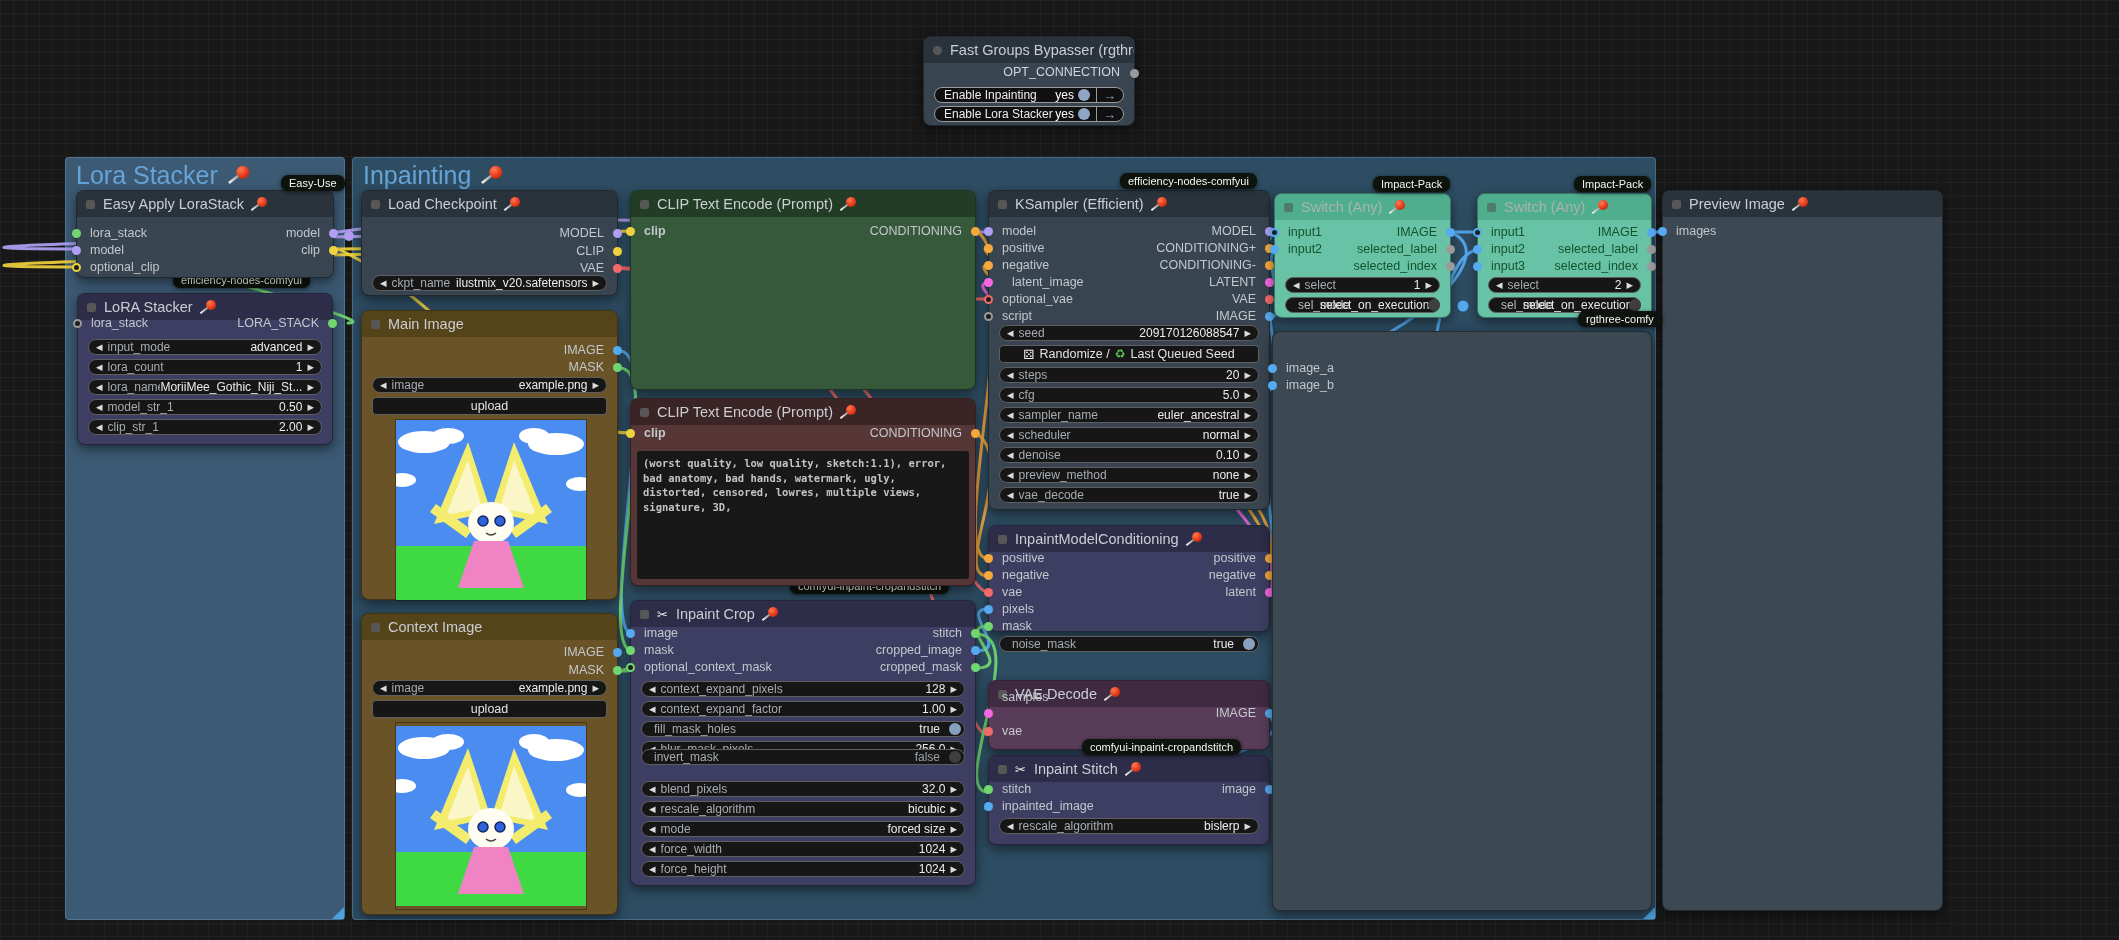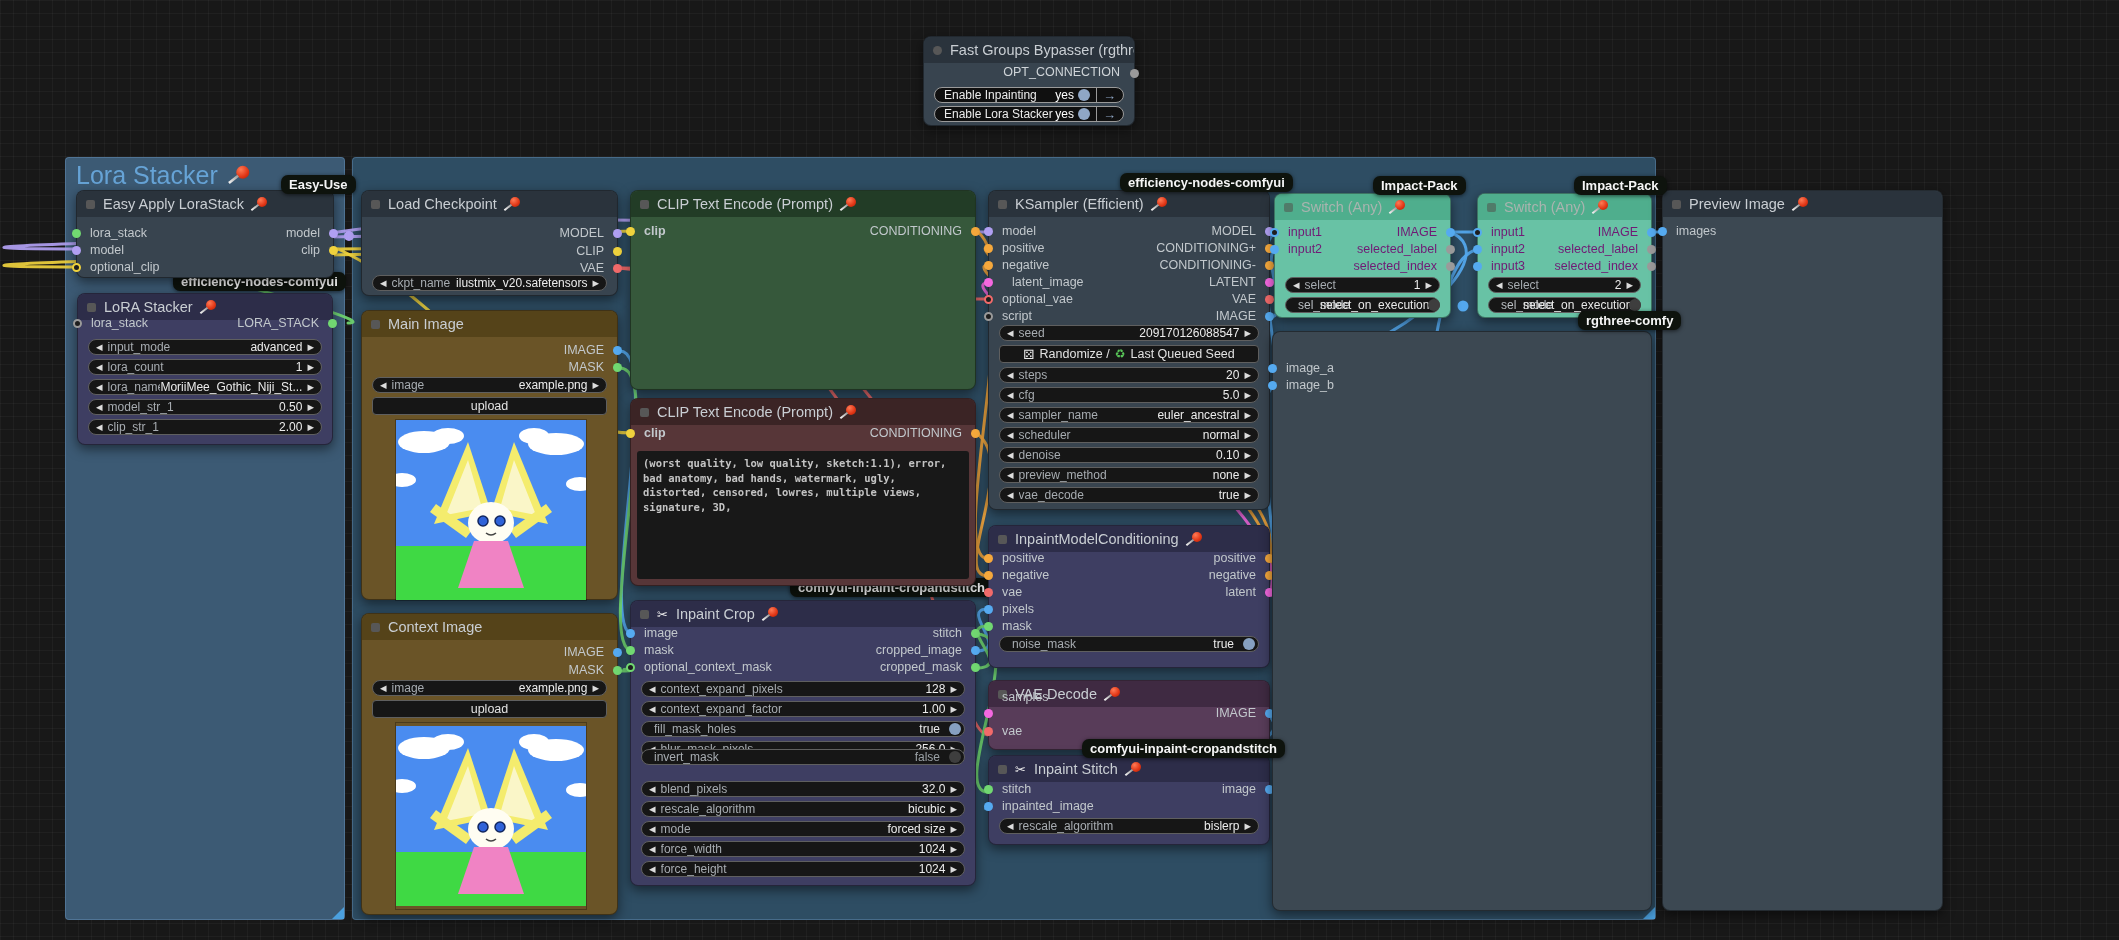--- a/index.html
+++ b/index.html
@@ -7,35 +7,35 @@
     background-image:linear-gradient(rgba(255,255,255,.035) 1px,transparent 1px),
                      linear-gradient(90deg,rgba(255,255,255,.035) 1px,transparent 1px);
     background-size:13px 13px;}
   .group{position:absolute;z-index:1;border-radius:4px;border:1px solid rgba(130,180,225,.3);box-sizing:border-box;}
   .g-lora{background:#3c5a74;}
   .g-inp{background:#2e4d63;}
   .g-title{display:flex;align-items:center;gap:10px;padding:3px 10px;font-size:25px;color:#66a3d6;}
   .g-resize{position:absolute;width:0;height:0;border-bottom:12px solid #4ba0de;border-left:12px solid transparent;}
   #wires{position:absolute;inset:0;z-index:2;pointer-events:none;}
   #wires path{fill:none;stroke-width:3;stroke-linecap:round;opacity:.93;}
-  .badge{position:absolute;background:#0e130d;color:#f5f5f5;font-size:13px;font-weight:bold;padding:2px 8px;border-radius:7px;white-space:nowrap;box-shadow:0 1px 4px rgba(0,0,0,.6);}
+  .badge{position:absolute;background:#0e130d;color:#f5f5f5;font-size:11px;font-weight:normal;padding:2px 8px;border-radius:7px;white-space:nowrap;box-shadow:0 1px 4px rgba(0,0,0,.6);}
   .badge.under{z-index:3;}
   .badge.over{z-index:6;}
   .node{position:absolute;z-index:4;border-radius:8px;background:var(--bd);box-shadow:0 4px 12px rgba(0,0,0,.5);border:1px solid rgba(0,0,0,.4);box-sizing:border-box;}
   .ntitle{height:26px;display:flex;align-items:center;gap:8px;padding:0 9px;border-radius:7px 7px 0 0;background:var(--tb);color:var(--tc,#c9ced3);font-size:14.5px;white-space:nowrap;overflow:hidden;}
   .tsq{width:9px;height:9px;border-radius:2px;background:#575757;flex:none;}
   .c-slate{--tb:#2a333c;--bd:#38444f;}
   .c-brown{--tb:#554319;--bd:#6a5427;}
   .c-green{--tb:#223c26;--bd:#36583b;}
   .c-red{--tb:#3b2425;--bd:#573638;}
   .c-purple{--tb:#2d2d49;--bd:#3e3e62;}
   .c-mauve{--tb:#3f2a42;--bd:#583c59;}
   .c-teal{--tb:#4fae8d;--bd:#68c2a5;--tc:#a9b4af;}
   .c-teal .tsq{background:#507b69;}
-  .c-teal .plabel{color:#701a75;}
+  .c-teal .plabel{color:#14532d;}
   .plabel{position:absolute;height:17px;line-height:17px;font-size:12.5px;color:#c2c8cc;white-space:nowrap;}
   .plabel.in{left:13px;}
   .plabel.out{right:13px;}
   .nd{position:absolute;width:9px;height:9px;border-radius:50%;z-index:5;box-sizing:border-box;}
   .nd.in{left:-5px;}
   .nd.out{right:-5px;}
   .cy{background:#efd23d;} .cpu{background:#b09ff2;} .cb{background:#55aaf0;} .cg{background:#71d871;}
   .co{background:#f5a83c;} .cp{background:#f468e0;} .cr{background:#f26a6a;} .cgy{background:#9a9a9a;}
   .nd.ring{background:#1e1e1e;border:2.6px solid #888;}
   .nd.ring.cy{border-color:#efd23d;background:#1e1e1e;}
@@ -76,20 +76,24 @@
 <div id="canvas">
 
   <div class="group g-lora" style="left:65px;top:157px;width:280px;height:763px;">
     <div class="g-title">
       <span>Lora Stacker</span>
       <span class="pin g-pin"></span>
     </div>
     <div class="g-resize" style="left:266px;top:749px;"></div>
   </div>
   <div class="group g-inp" style="left:352px;top:157px;width:1304px;height:763px;">
+    <div class="g-title">
+      <span>Inpainting</span>
+      <span class="pin g-pin"></span>
+    </div>
     <div class="g-resize" style="left:1290px;top:749px;"></div>
   </div>
 
   <svg id="wires" viewBox="0 0 2119 940">
     <path d="M620,233 C420,233 -230,249 92,249" stroke="#b09ff2"></path>
     <path d="M620,251 C420,251 -230,267 92,267" stroke="#efd23d"></path>
     <path d="M348,323 C400,323 30,232 92,232" stroke="#71d871"></path>
     <path d="M338,232 C520,204 850,232 988,232" stroke="#b09ff2"></path>
     <path d="M338,249 C480,249 560,231 633,231" stroke="#efd23d"></path>
     <path d="M338,249 C450,300 520,433 633,433" stroke="#efd23d"></path>
@@ -494,21 +498,21 @@
       <span class="arrR">▶</span>
     </div>
     <div class="w" style="top:296px;">
       <span class="arrL">◀</span>
       <span class="lab">vae_decode</span>
       <span class="val">true</span>
       <span class="arrR">▶</span>
     </div>
   </div>
 
-  <div class="node c-purple" style="left:988px;top:525px;width:282px;height:143px;">
+  <div class="node c-purple" style="left:988px;top:525px;width:282px;height:107px;">
     <div class="ntitle">
       <span class="tsq"></span>
       <span>InpaintModelConditioning</span>
       <span class="pin"></span>
     </div>
     <div class="plabel in" style="top:24px;">positive</div>
     <div class="nd in co" style="top:28px;"></div>
     <div class="plabel in" style="top:41px;">negative</div>
     <div class="nd in co" style="top:45px;"></div>
     <div class="plabel in" style="top:58px;">vae</div>

